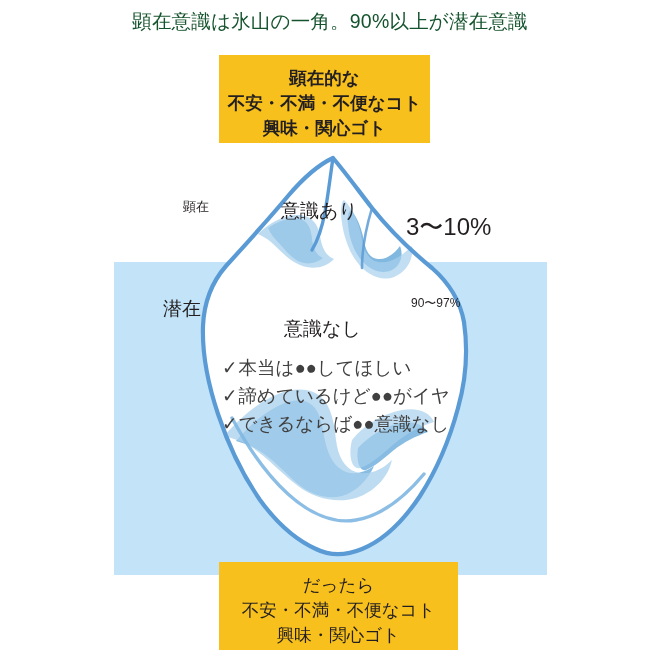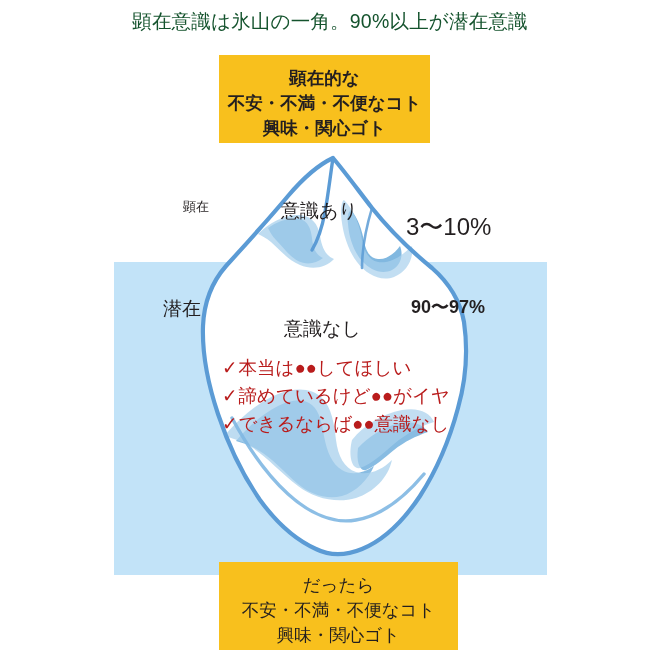--- a/index.html
+++ b/index.html
@@ -80,31 +80,31 @@
   
   .lbl {
     position: absolute;
     color: #231f20;
     white-space: nowrap;
   }
   #lbl-kenzai   { left: 163px; top: 198px; font-size: 13px; margin-left: 20px; }
   #lbl-awake    { left: 281px; top: 198px; font-size: 19px; }
   #lbl-pct-top  { left: 406px; top: 211px; font-size: 24px; }
   #lbl-senzai   { left: 163px; top: 296px; font-size: 19px; font-family: Liberation Mono, monospace; }
-  #lbl-pct-bot  { left: 411px; top: 295px; font-size: 18px; font-weight: bold; }
+  #lbl-pct-bot  { left: 411px; top: 295px; font-size: 12px; }
   #lbl-asleep   { left: 284px; top: 316px; font-size: 19px; font-family: Liberation Serif, serif; }
 
   
   #checklist {
     position: absolute;
     left: 222px;
     top: 354px;
     font-size: 18.5px;
     line-height: 28px;
-    color: #b91c1c;
+    color: #404040;
     white-space: nowrap;
   }
   #checklist .row { display: block; }
   #checklist .tick { margin-right: 1px; }
 </style>
 </head>
 <body>
 
 <div id="canvas">
 

